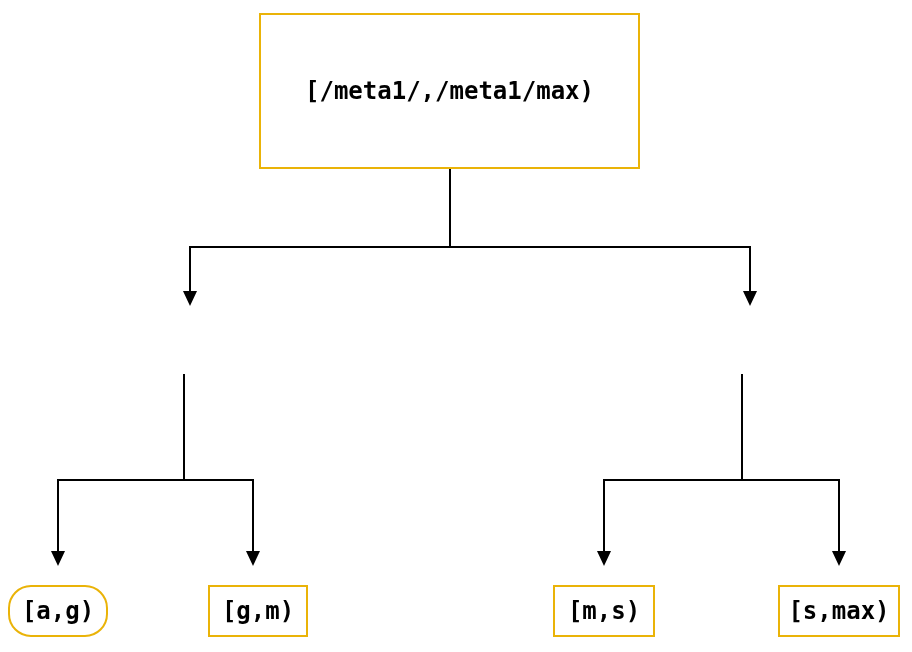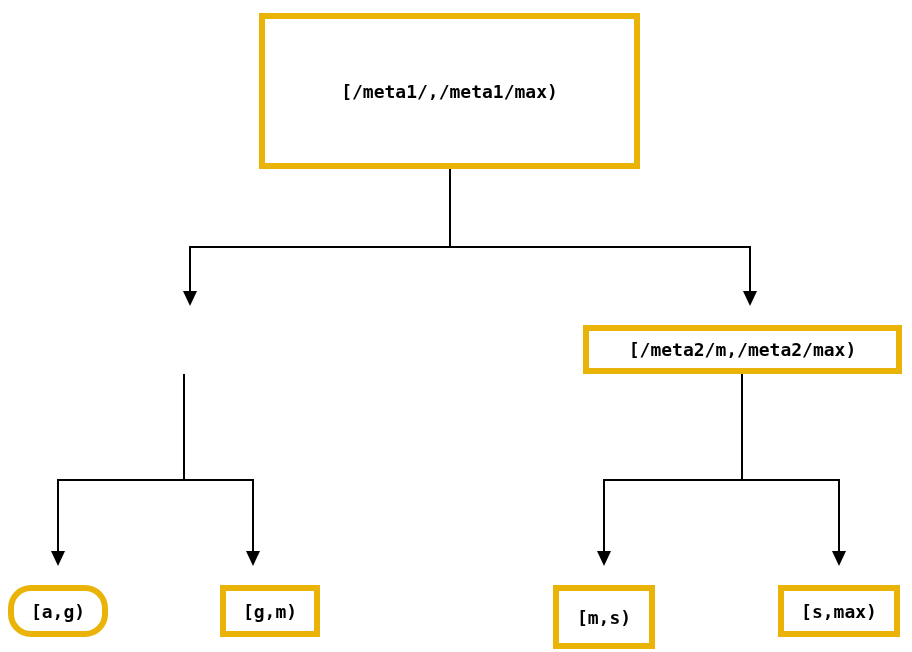--- a/index.html
+++ b/index.html
@@ -27,36 +27,36 @@
     stroke-width: 2;
     fill: none;
   }
   .arrowhead {
     fill: #000000;
     stroke: none;
   }
   .node {
     position: absolute;
     box-sizing: border-box;
-    border: 6px solid #eab308;
+    border: 2px solid #eab308;
     background: #ffffff;
     color: #000000;
     display: flex;
     align-items: center;
     justify-content: center;
     font-weight: bold;
-    font-size: 18px;
+    font-size: 24px;
     white-space: nowrap;
   }
   .node-root   { left: 259px; top: 13px;  width: 381px; height: 156px; }
   .node-l2-left  { left: 23px;  top: 325px; width: 322px; height: 49px; }
   .node-l2-right { left: 583px; top: 325px; width: 319px; height: 49px; }
   .node-leaf-ag   { left: 8px;   top: 585px; width: 100px; height: 52px; border-radius: 23px; }
-  .node-leaf-gm   { left: 220px; top: 585px; width: 100px; height: 52px; }
-  .node-leaf-ms   { left: 553px; top: 585px; width: 102px; height: 64px; }
+  .node-leaf-gm   { left: 208px; top: 585px; width: 100px; height: 52px; }
+  .node-leaf-ms   { left: 553px; top: 585px; width: 102px; height: 52px; }
   .node-leaf-smax { left: 778px; top: 585px; width: 122px; height: 52px; }
 </style>
 </head>
 <body>
 
 <div class="canvas">
 
   <svg class="edges" width="912" height="652" viewBox="0 0 912 652" xmlns="http://www.w3.org/2000/svg">
 
     <path class="edge" d="M450 169 L450 247 M190 247 L750 247 M190 246 L190 292 M750 246 L750 292"></path>
@@ -70,23 +70,20 @@
     <path class="edge" d="M742 374 L742 480 M604 480 L839 480 M604 479 L604 552 M839 479 L839 552"></path>
     <polygon class="arrowhead" points="597,551 611,551 604,566"></polygon>
     <polygon class="arrowhead" points="832,551 846,551 839,566"></polygon>
   </svg>
 
   <div class="node node-root">
     <span>[/meta1/,/meta1/max)</span>
   </div>
 
 
-  <div class="node node-l2-right">
-    <span>[/meta2/m,/meta2/max)</span>
-  </div>
 
   <div class="node node-leaf-ag">
     <span>[a,g)</span>
   </div>
 
   <div class="node node-leaf-gm">
     <span>[g,m)</span>
   </div>
 
   <div class="node node-leaf-ms">

